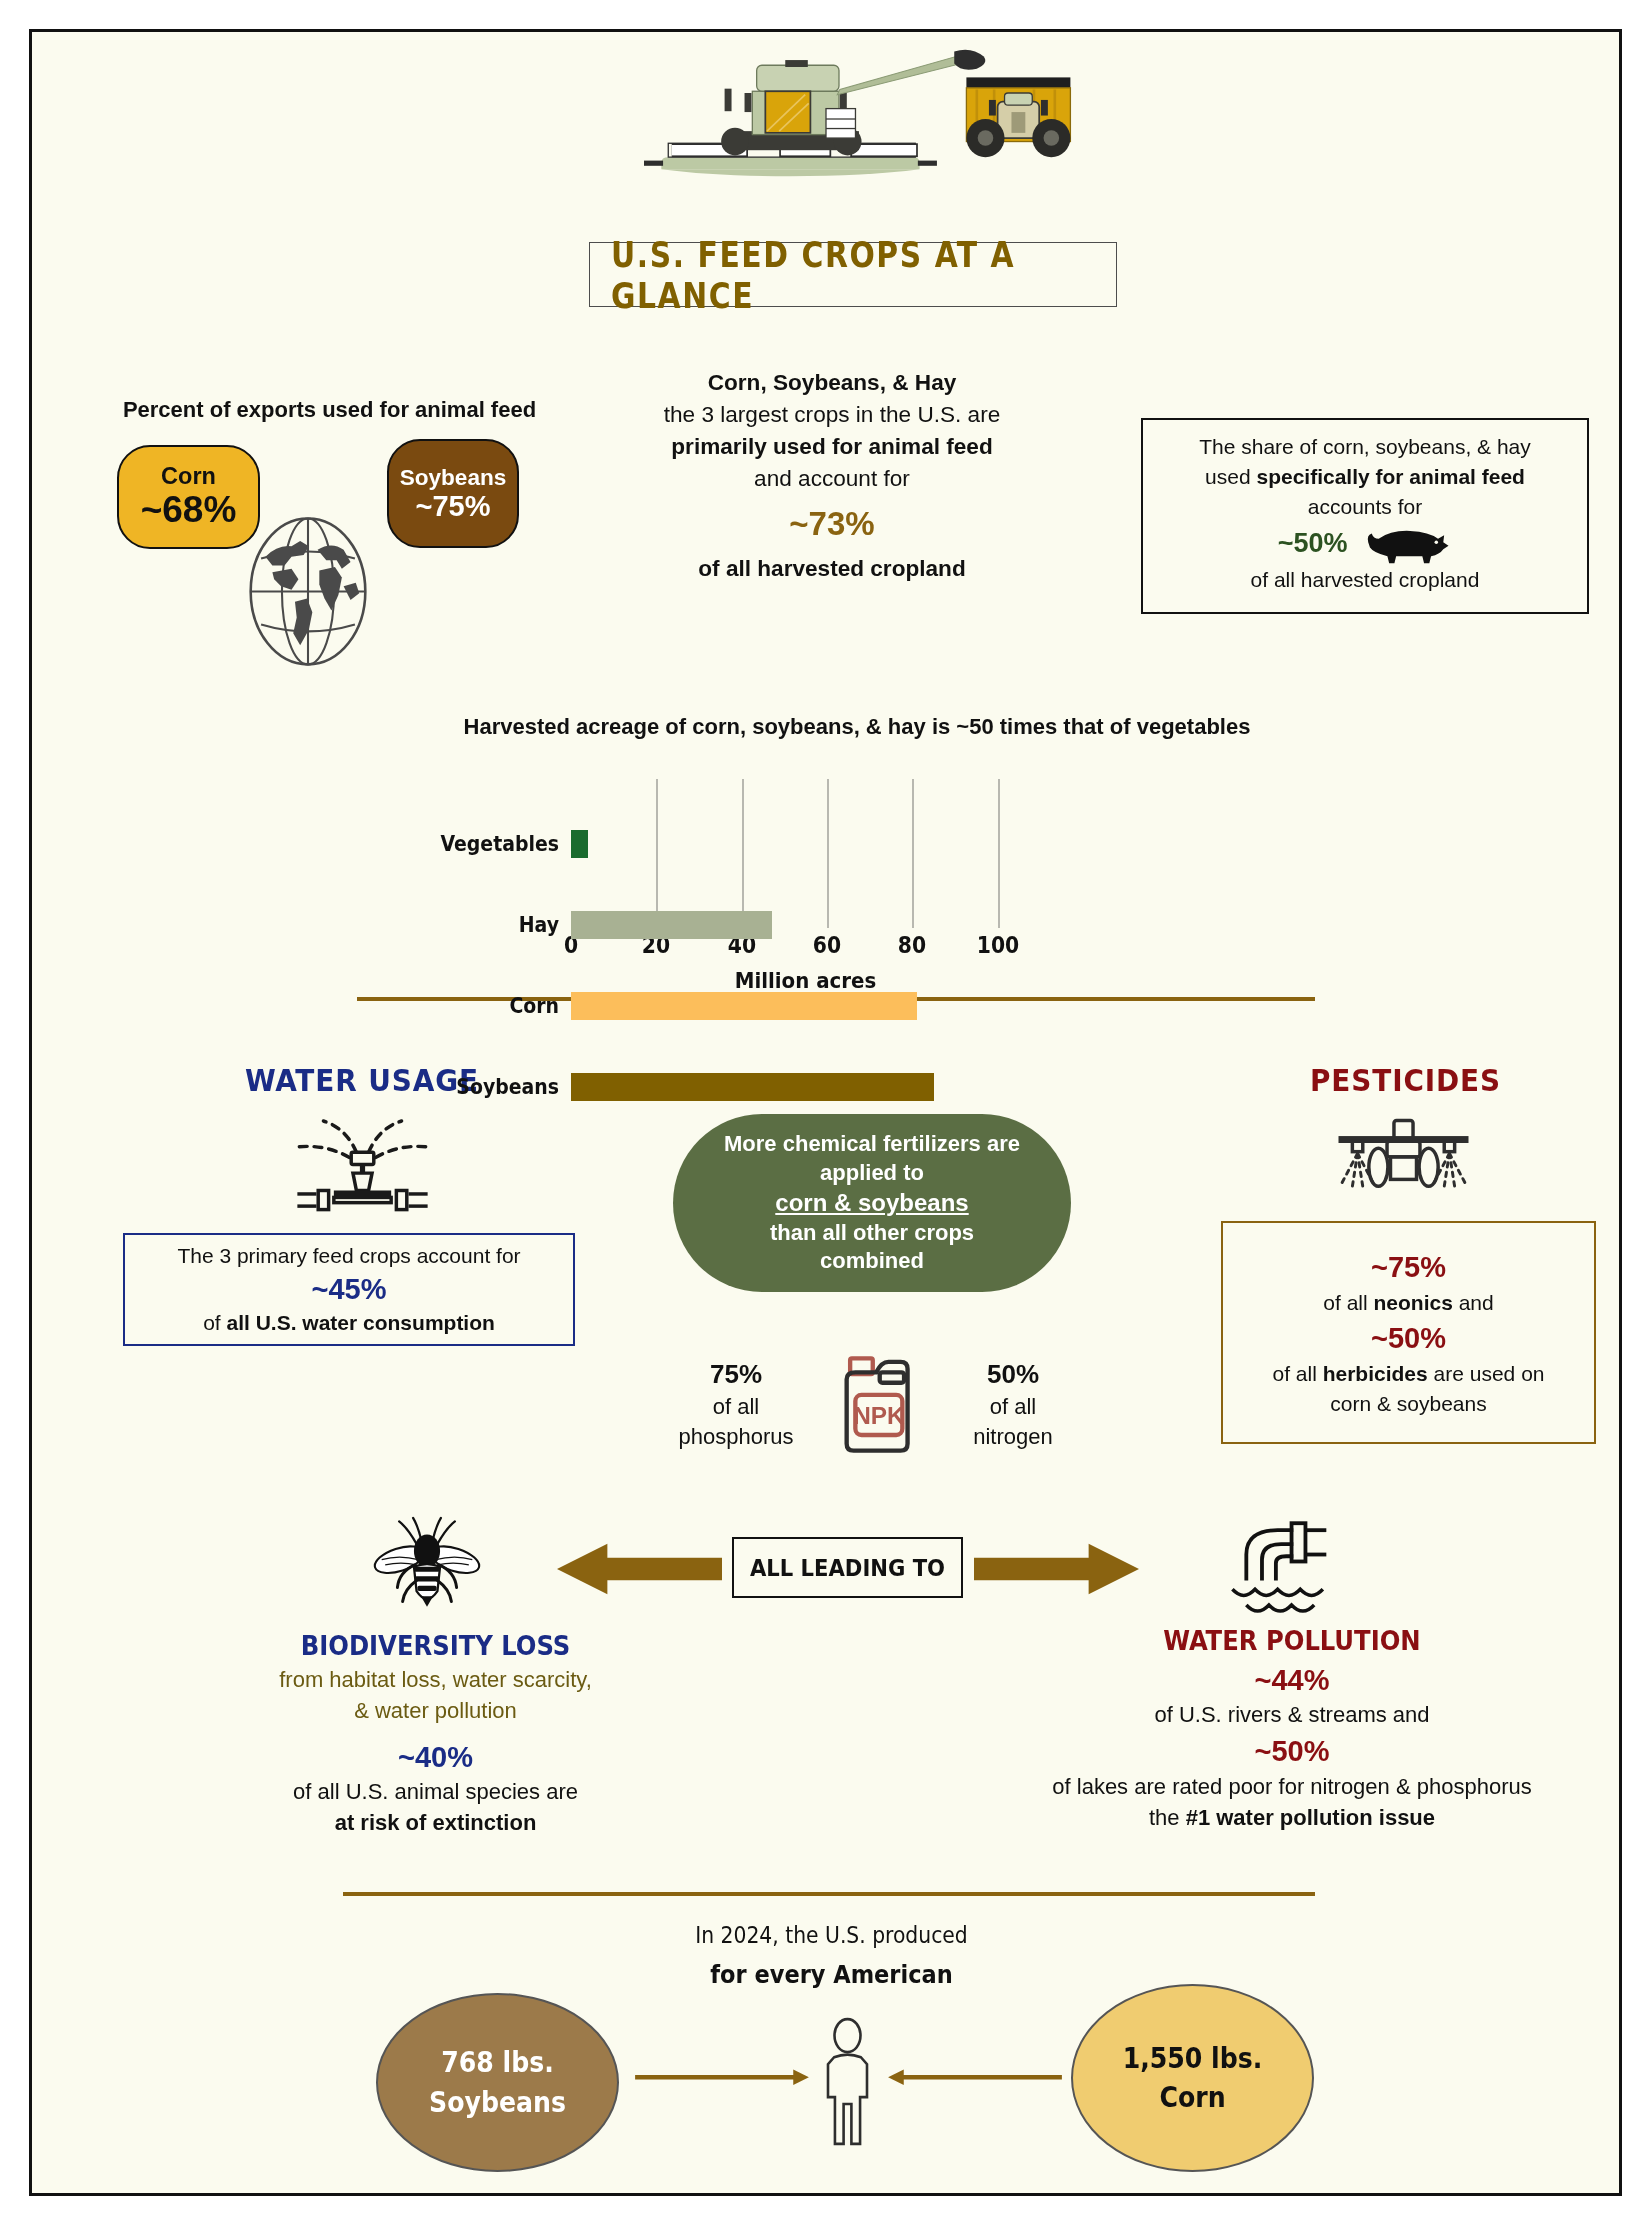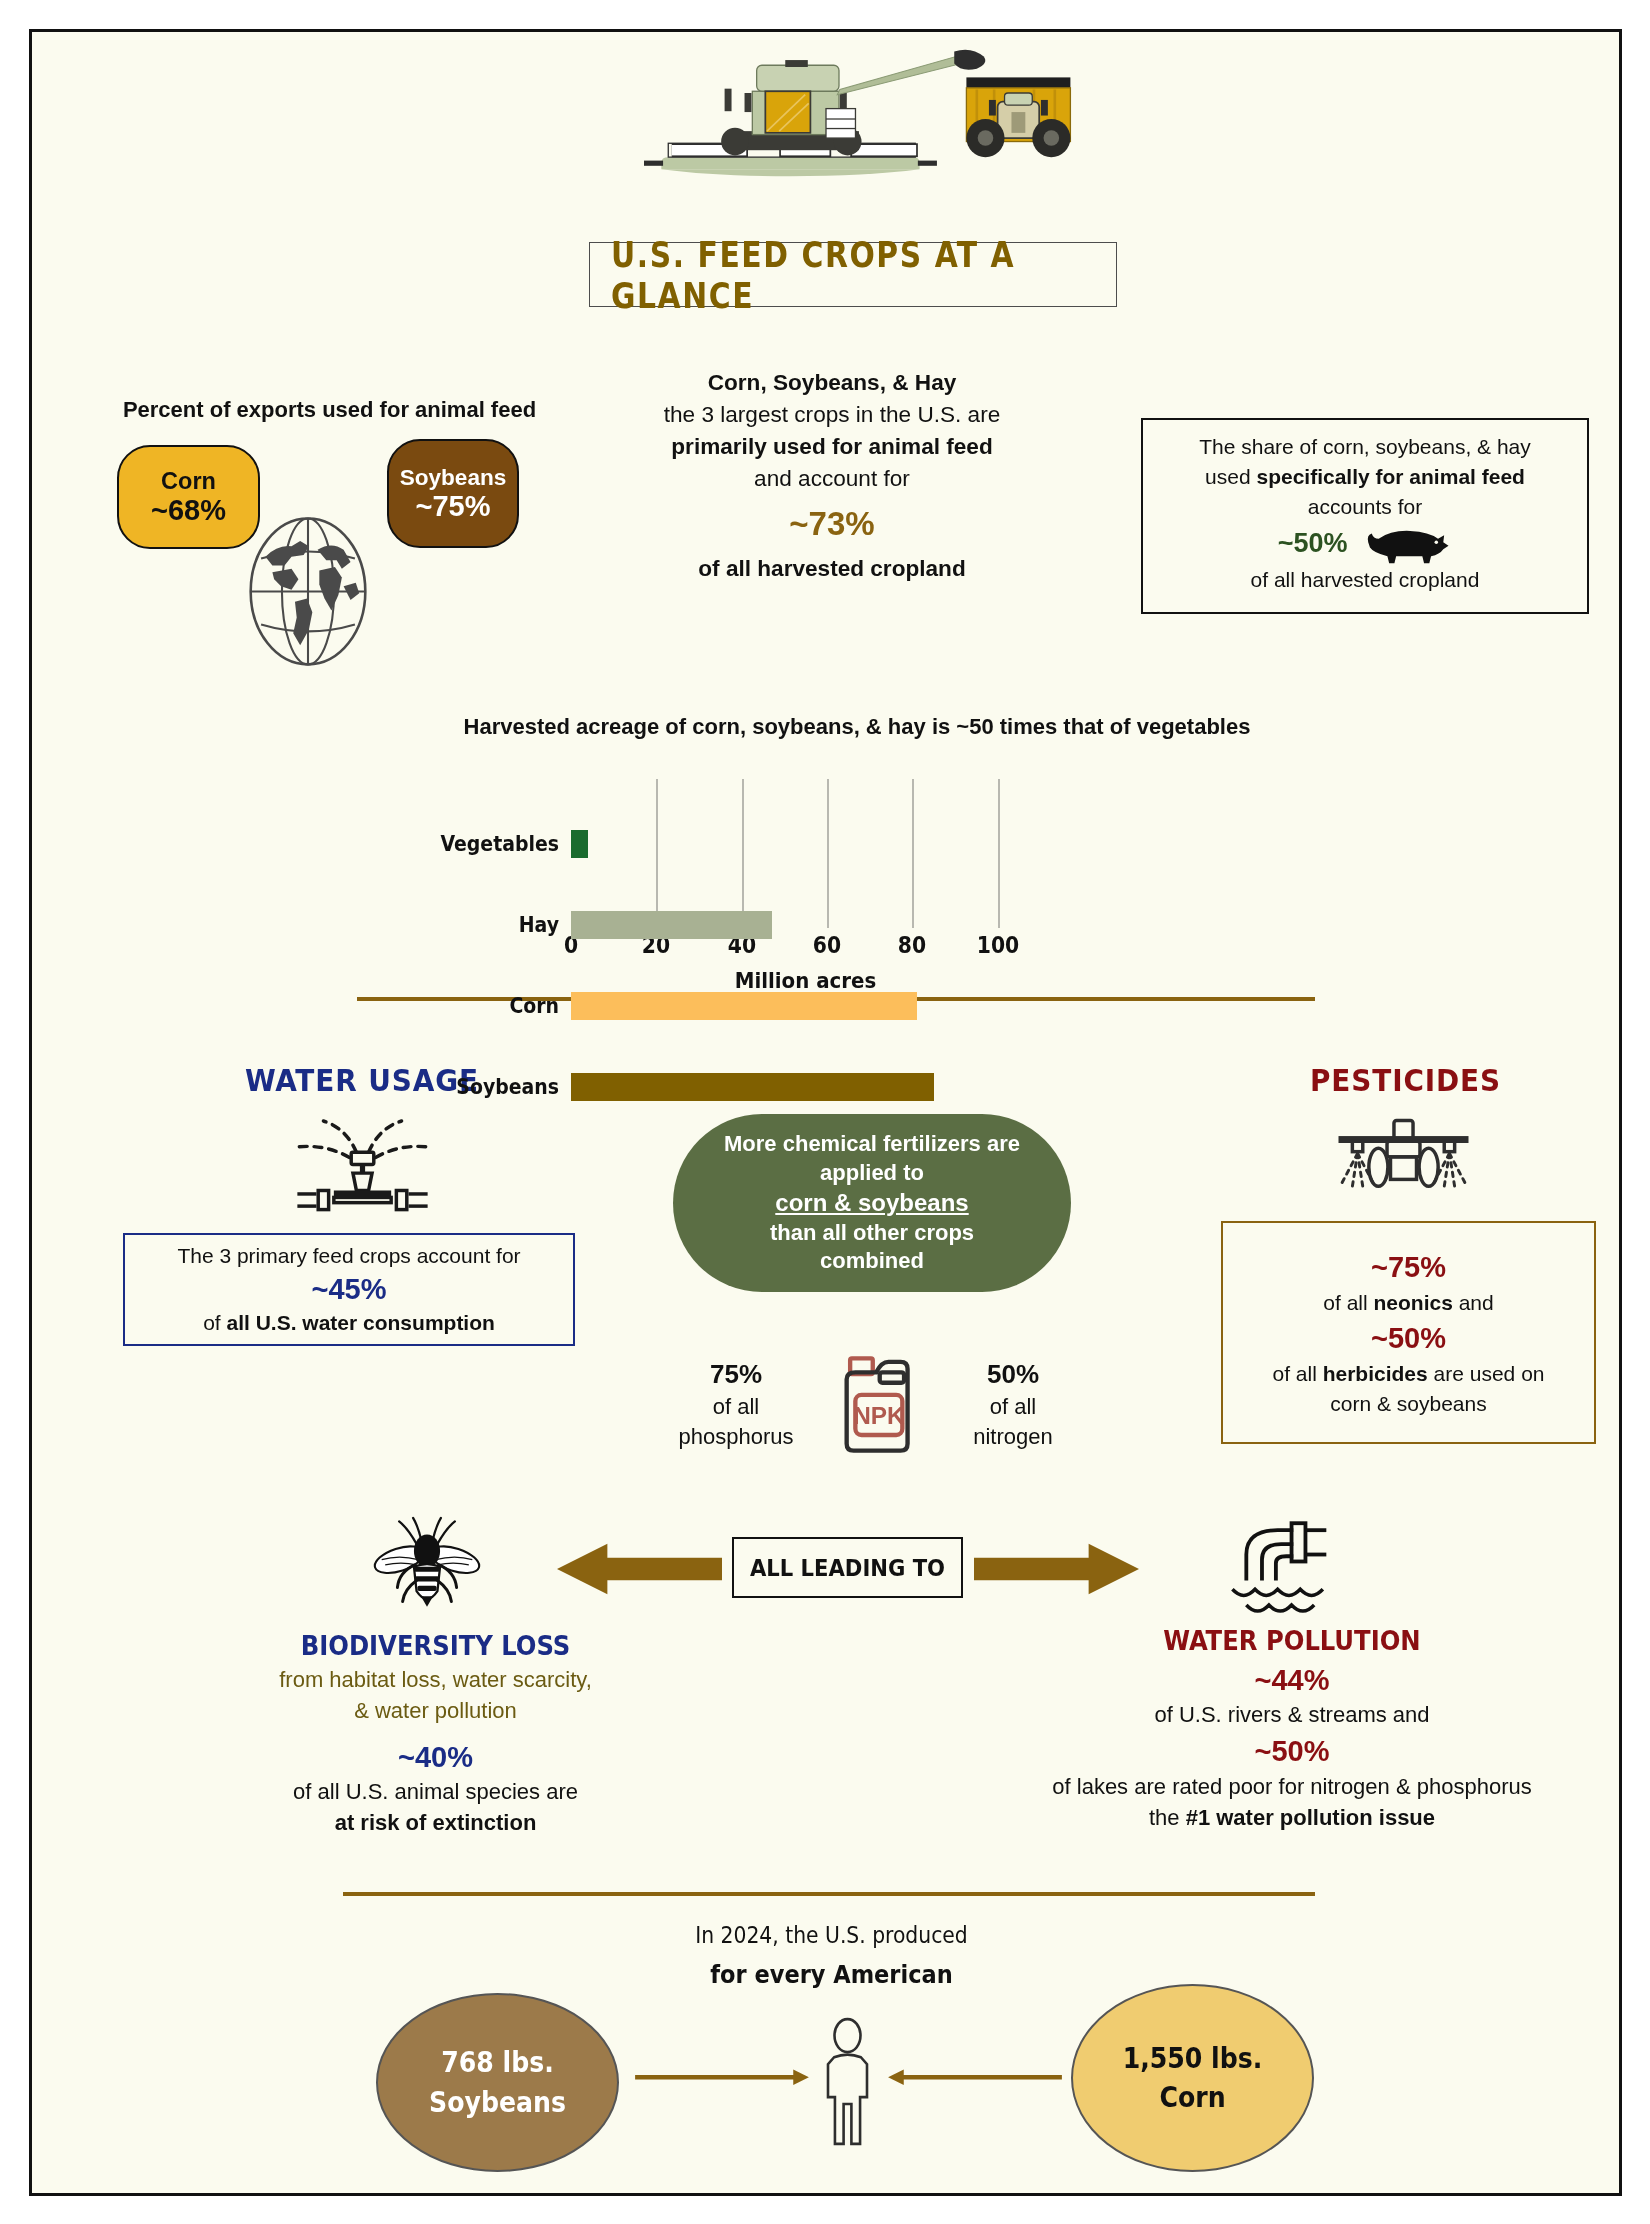--- a/index.html
+++ b/index.html
@@ -36,21 +36,21 @@
 
   
   #exports-title { left: 37px; top: 365px; width: 521px; font-size: 22px; font-weight: bold; color:#111; text-align:center; }
   .pill {
     border: 2.6px solid #111; border-radius: 33px;
     display: flex; flex-direction: column; align-items: center; justify-content: center;
     line-height: 1.12;
   }
   #pill-corn { left: 85px; top: 413px; width: 143px; height: 104px; background: #EFB525; }
   #pill-corn .l { font-size: 23.5px; font-weight: bold; color: #111; }
-  #pill-corn .v { font-size: 29px; font-weight: bold; color: #111; }
+  #pill-corn .v { font-size: 37px; font-weight: bold; color: #111; }
   #pill-soy  { left: 355px; top: 407px; width: 132px; height: 109px; background: #7A4A10; }
   #pill-soy .l { font-size: 22.6px; font-weight: bold; color: #fff; }
   #pill-soy .v { font-size: 29px; font-weight: bold; color: #fff; }
   #globe-icon { left: 202px; top: 483px; width: 148px; height: 152px; }
 
   
   #center-claim { left: 574px; top: 335px; width: 452px; text-align: center; color:#111; line-height: 1.42; }
   #center-claim .ln { font-size: 22.6px; }
   #center-claim .big { font-size: 33px; font-weight: bold; color: #8A6310; margin: 5.2px 0 5.2px; }
 

